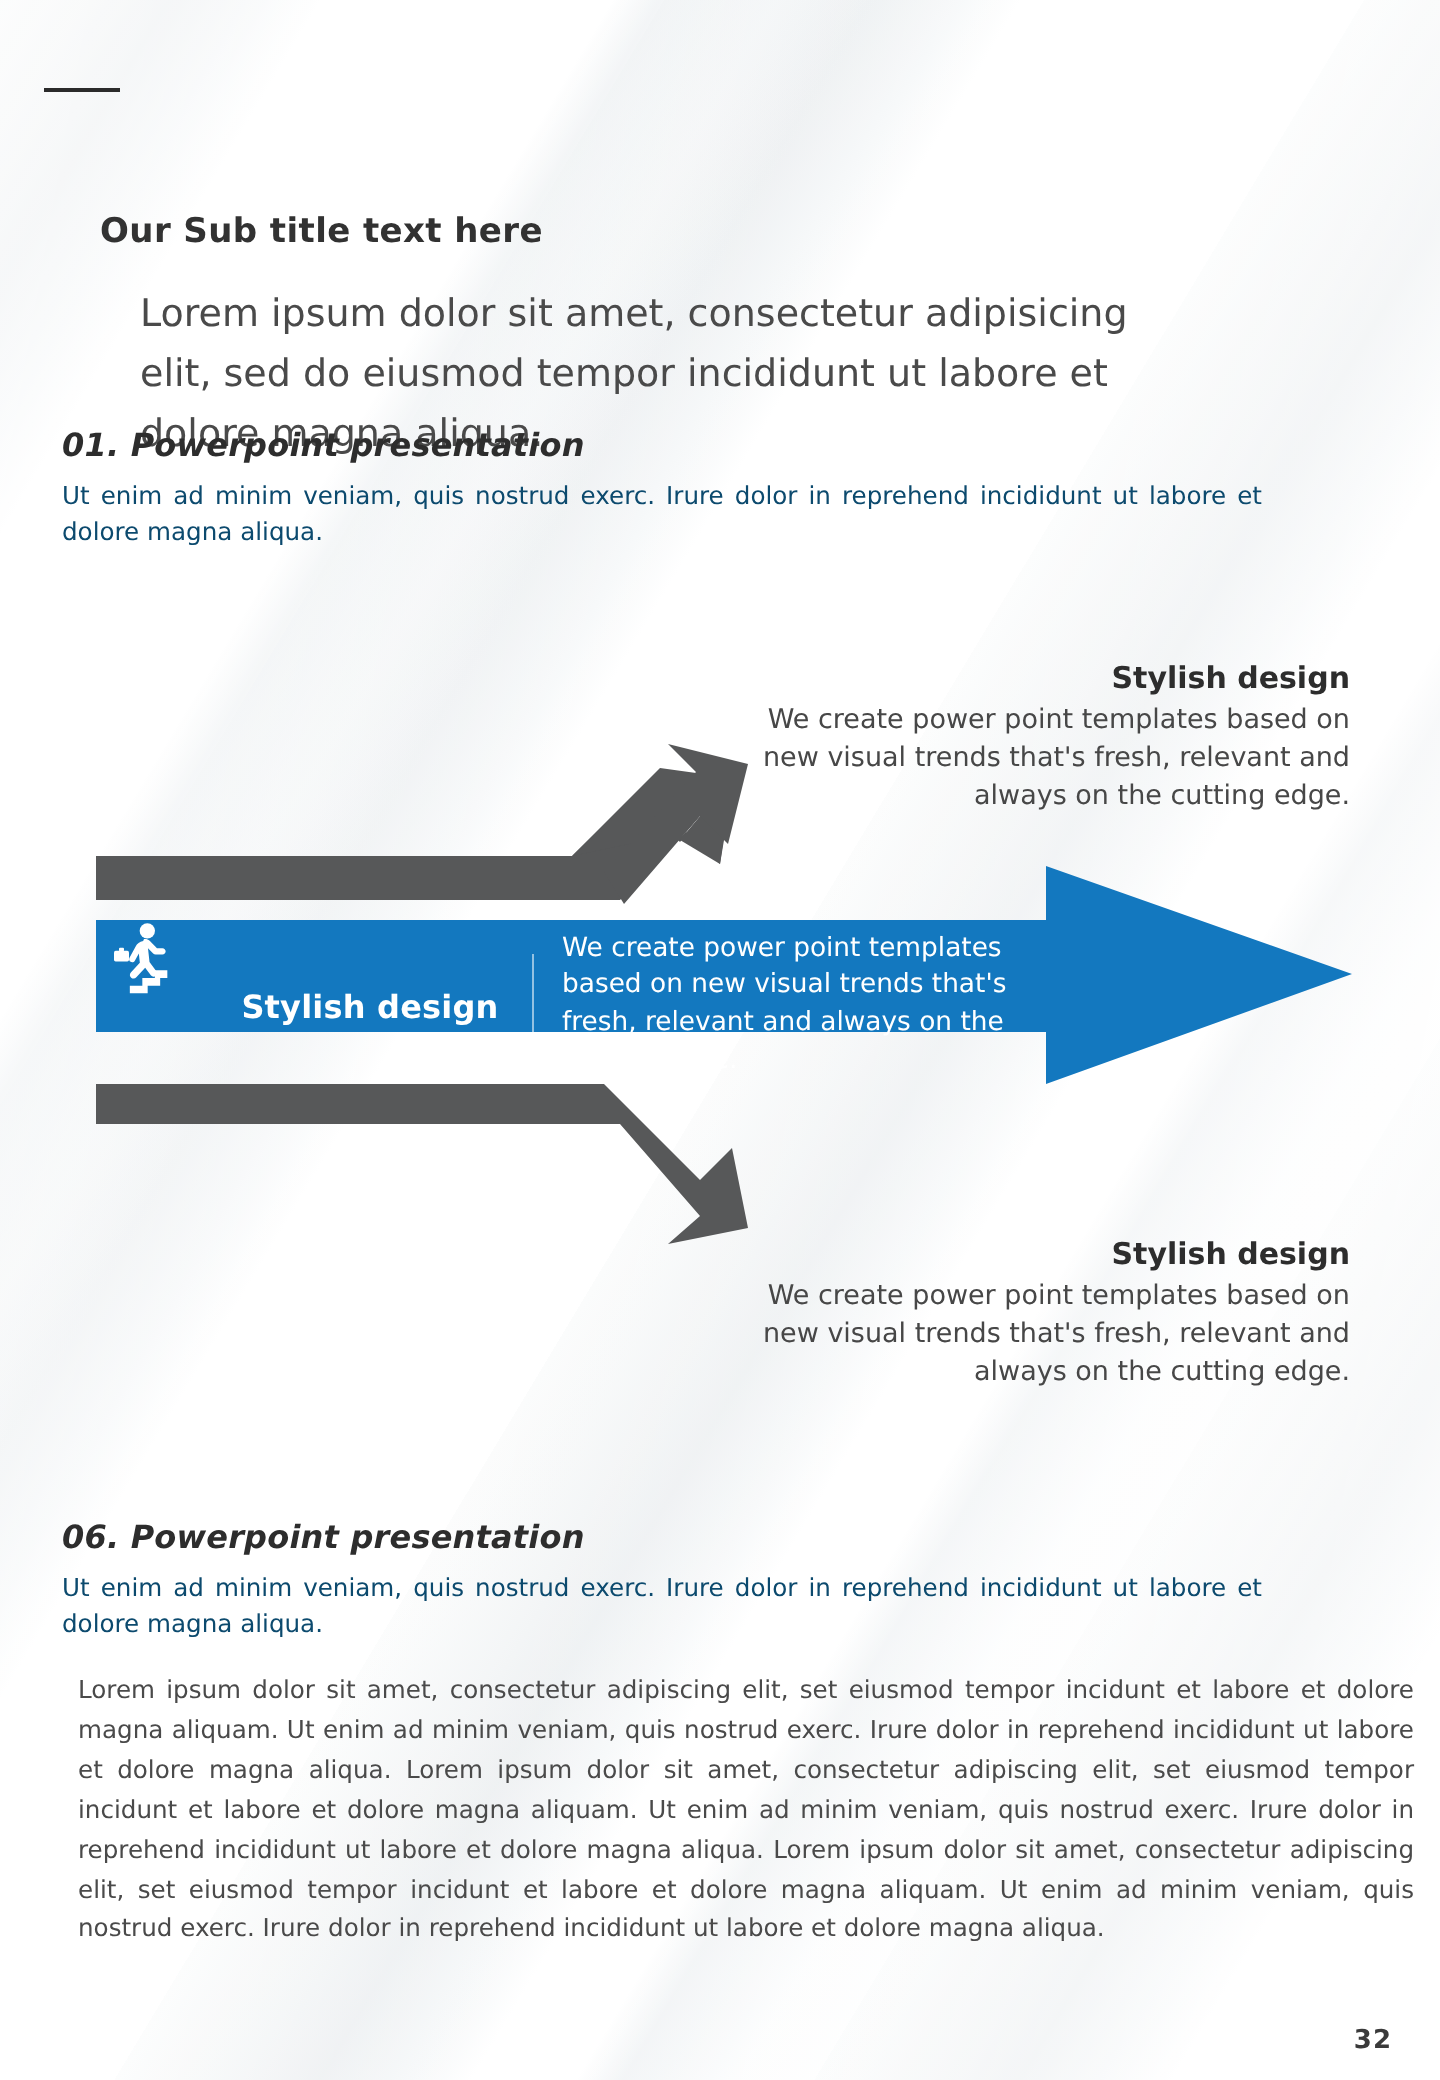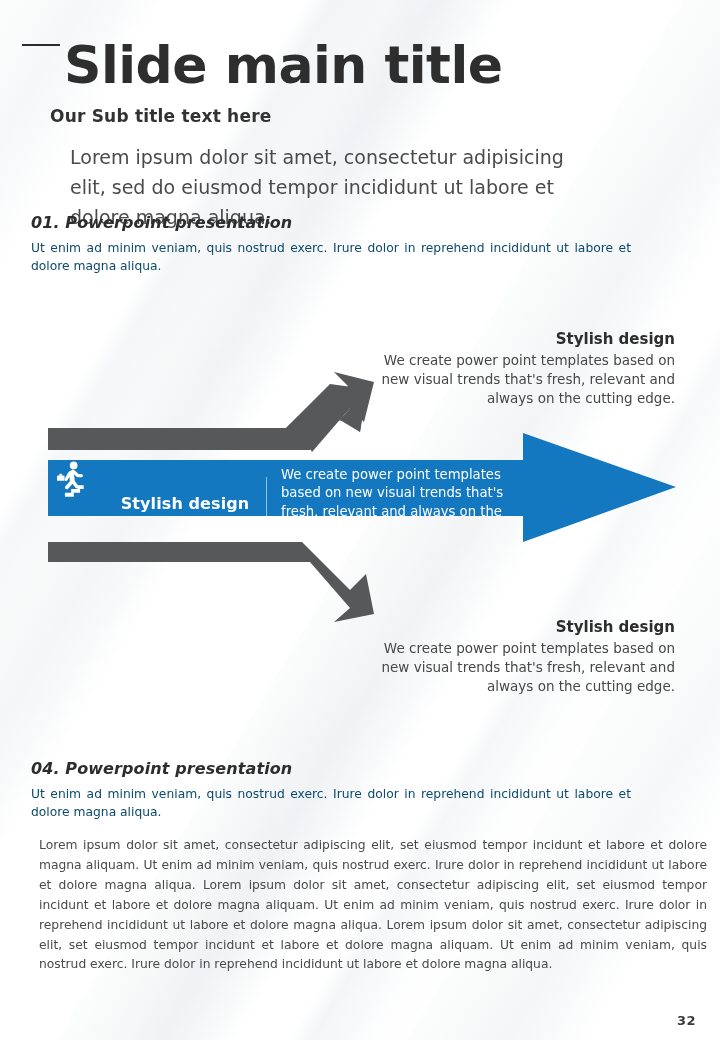--- a/index.html
+++ b/index.html
@@ -204,21 +204,20 @@
 </head>
 <body>
 
 <div id="slide">
 
   <div class="bg-layer"></div>
   <div class="bg-layer2"></div>
   <div class="bg-fade"></div>
 
   <div class="title-dash"></div>
-  <div class="main-title">Slide main title</div>
   <div class="sub-title">Our Sub title text here</div>
   <div class="lead-text">Lorem ipsum dolor sit amet, consectetur adipisicing elit, sed do eiusmod tempor incididunt ut labore et dolore magna aliqua.</div>
 
   <div class="sec" id="sec1">
     <div class="sec-title">01. Powerpoint presentation</div>
     <div class="sec-body">Ut enim ad minim veniam, quis nostrud exerc. Irure dolor in reprehend incididunt ut labore et dolore magna aliqua.</div>
   </div>
 
   <div id="diagram">
     <svg width="720" height="400" viewBox="0 0 720 400" xmlns="http://www.w3.org/2000/svg">
@@ -260,20 +259,20 @@
     <div class="c-title">Stylish design</div>
     <div class="c-body">We create power point templates based on new visual trends that's fresh, relevant and always on the cutting edge.</div>
   </div>
 
   <div class="callout" id="callout-bottom">
     <div class="c-title">Stylish design</div>
     <div class="c-body">We create power point templates based on new visual trends that's fresh, relevant and always on the cutting edge.</div>
   </div>
 
   <div class="sec" id="sec2">
-    <div class="sec-title">04. Powerpoint presentation</div>
+    <div class="sec-title">06. Powerpoint presentation</div>
     <div class="sec-body">Ut enim ad minim veniam, quis nostrud exerc. Irure dolor in reprehend incididunt ut labore et dolore magna aliqua.</div>
   </div>
 
   <div class="bottom-para">Lorem ipsum dolor sit amet, consectetur adipiscing elit, set eiusmod tempor incidunt et labore et dolore magna aliquam. Ut enim ad minim veniam, quis nostrud exerc. Irure dolor in reprehend incididunt ut labore et dolore magna aliqua. Lorem ipsum dolor sit amet, consectetur adipiscing elit, set eiusmod tempor incidunt et labore et dolore magna aliquam. Ut enim ad minim veniam, quis nostrud exerc. Irure dolor in reprehend incididunt ut labore et dolore magna aliqua. Lorem ipsum dolor sit amet, consectetur adipiscing elit, set eiusmod tempor incidunt et labore et dolore magna aliquam. Ut enim ad minim veniam, quis nostrud exerc. Irure dolor in reprehend incididunt ut labore et dolore magna aliqua.</div>
 
   <div class="page-num">32</div>
 </div>
 
 </body></html>

